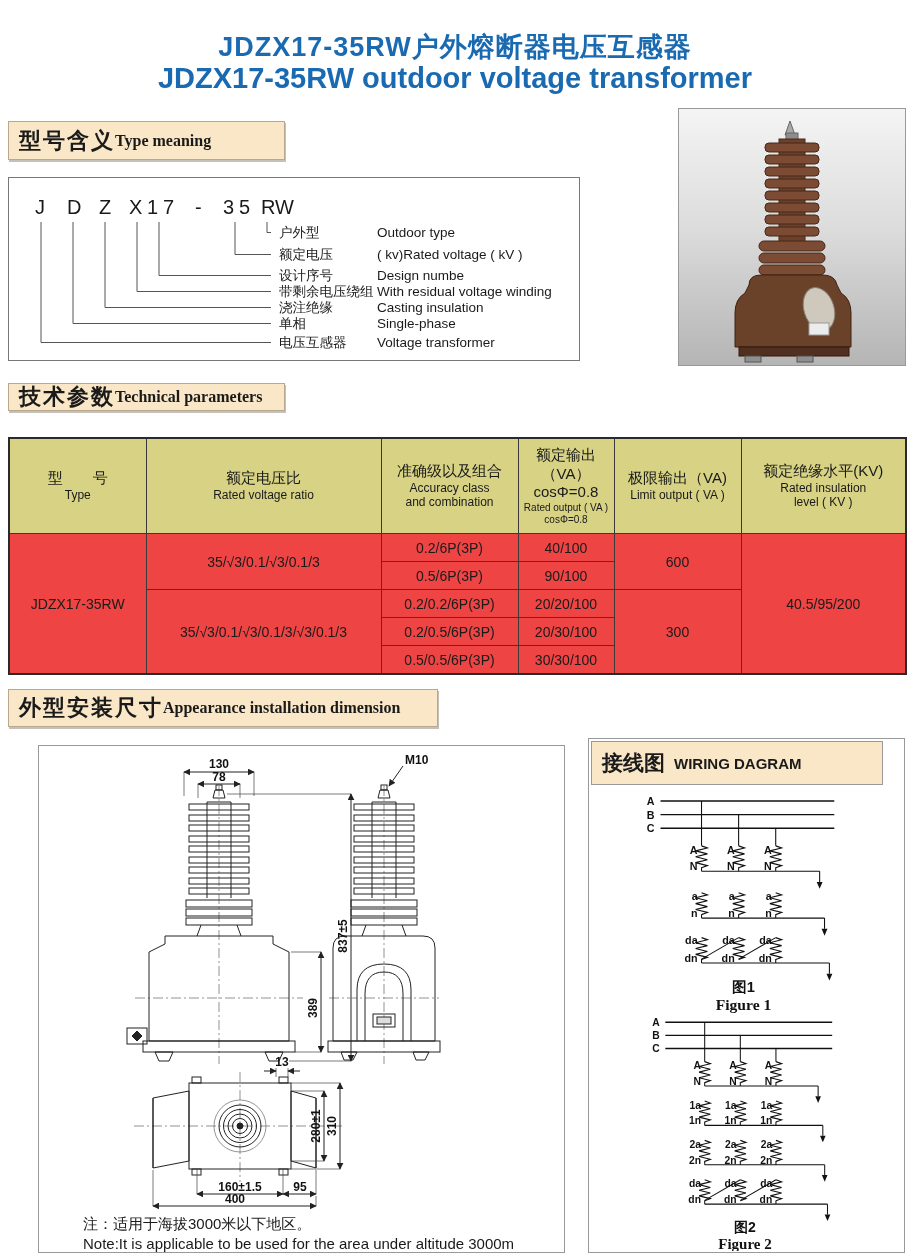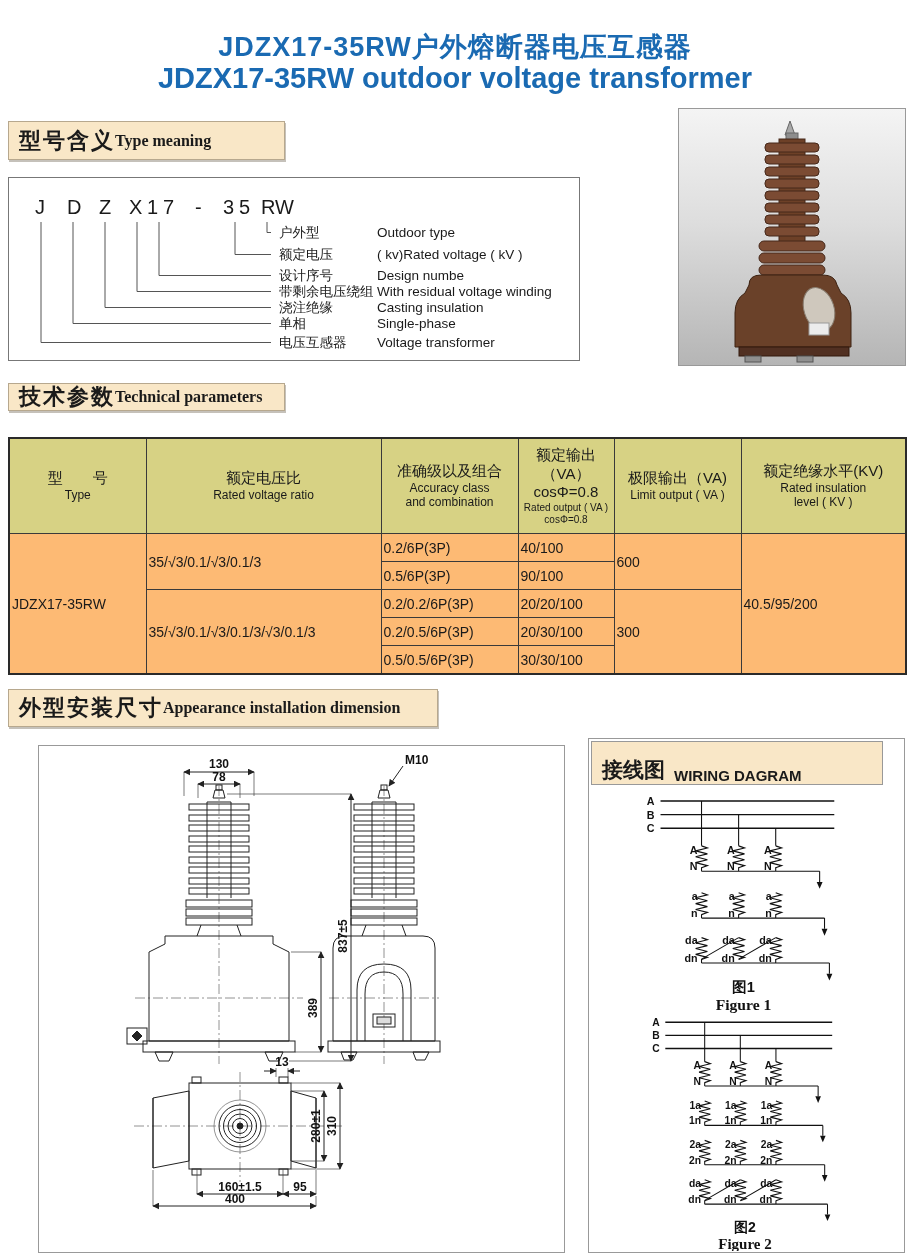--- a/index.html
+++ b/index.html
@@ -34,38 +34,38 @@
   
   .photo{position:absolute;left:678px;top:108px;width:228px;height:258px;
     border:1px solid #999;box-sizing:border-box;
     background:linear-gradient(180deg,#f4f4f4 0%,#dddddd 45%,#b5b5b5 100%);}
 
   
   .paramtable{position:absolute;left:8px;top:437px;width:897px;
     border-collapse:collapse;table-layout:fixed;border:2px solid #2a2a2a;}
   .paramtable th,.paramtable td{border:1px solid #3a3a3a;padding:0 2px;}
   .paramtable thead th{background:#d7d284;height:94px;font-weight:normal;vertical-align:middle;margin-top:12px;}
-  .paramtable tbody td{background:#fdba74;height:27px;text-align:left;
+  .paramtable tbody td{background:#ef4444;height:27px;text-align:center;
     vertical-align:middle;font-size:14px;}
   .th-zh{font-size:15px;line-height:1.25;}
   .th-zh2{font-size:15px;line-height:1.25;}
   .th-en{font-size:12px;line-height:1.2;}
   .th-en2{font-size:12px;line-height:1.2;}
   .paramtable th:nth-child(4) .th-en,.paramtable th:nth-child(4) .th-en2{font-size:10px;}
   .th-zh:empty,.th-zh2:empty,.th-en:empty,.th-en2:empty{display:none;}
 
   
   .dimbox{position:absolute;left:38px;top:745px;width:527px;height:508px;
     border:1px solid #999;box-sizing:border-box;background:#fff;}
   .notes{position:absolute;left:44px;top:468px;font-size:15px;line-height:1.3;}
   .wirebox{position:absolute;left:588px;top:738px;width:317px;height:515px;
     border:1px solid #999;box-sizing:border-box;background:#fff;}
   .wirehdr{position:absolute;left:2px;top:2px;width:292px;height:44px;
     background:#f9e7c7;border:1px solid #999;box-sizing:border-box;
-    display:flex;align-items:flex-end;gap:9px;padding:0 10px;}
+    display:flex;align-items:center;gap:9px;padding:0 10px;}
   .wirehdr .zh{font-size:21px;font-weight:bold;}
   .wirehdr .en{font-size:15px;font-weight:bold;}
   .fig1{position:absolute;left:52px;top:50px;}
   .fig2{position:absolute;left:57px;top:272px;}
 
   svg text{font-family:"Liberation Sans","DejaVu Sans",sans-serif;}
   .dimtxt{font-size:12px;font-weight:bold;fill:#111;}
   .wiretxt{font-size:11px;font-weight:bold;fill:#111;}
   .cap-zh{font-size:15px;font-weight:bold;fill:#111;}
   .cap-en{font-size:16px;font-weight:bold;fill:#111;font-family:"Liberation Serif","DejaVu Serif",serif;}
@@ -348,20 +348,24 @@
         <path d="M114,460 H277" stroke="#222" marker-start="url(#arr)" marker-end="url(#arr)"></path>
       </g>
       <text class="dimtxt" x="243" y="320" text-anchor="middle">13</text>
       <text class="dimtxt" transform="translate(281,380) rotate(-90)" text-anchor="middle">280±1</text>
       <text class="dimtxt" transform="translate(297,380) rotate(-90)" text-anchor="middle">310</text>
       <text class="dimtxt" x="201" y="445" text-anchor="middle">160±1.5</text>
       <text class="dimtxt" x="261" y="445" text-anchor="middle">95</text>
       <text class="dimtxt" x="196" y="457" text-anchor="middle">400</text>
     </svg>
 
+    <div class="notes">
+      <div>注：适用于海拔3000米以下地区。</div>
+      <div>Note:It is applicable to be used for the area under altitude 3000m</div>
+    </div>
   </div>
 
   <div class="wirebox">
     <div class="wirehdr">
       <span class="zh">接线图</span>
       <span class="en">WIRING DAGRAM</span>
     </div>
 
     <svg class="fig1" width="205" height="225" viewBox="0 0 210 230">
       <defs>

